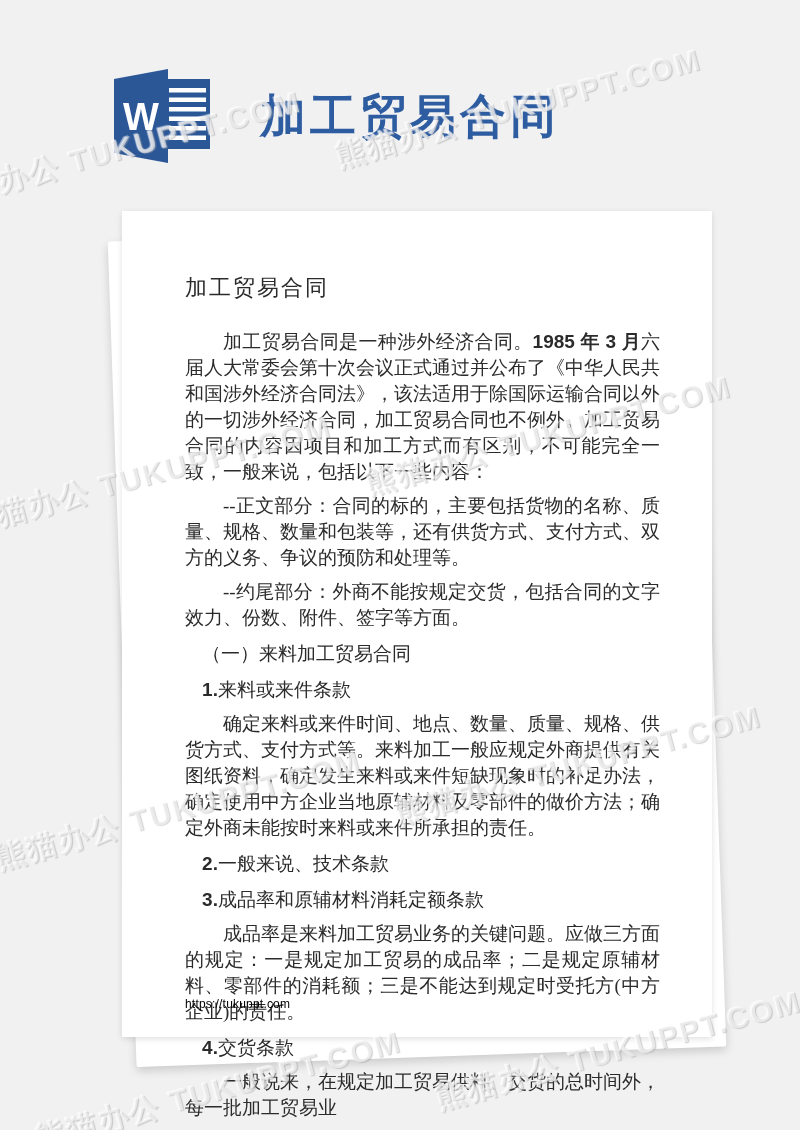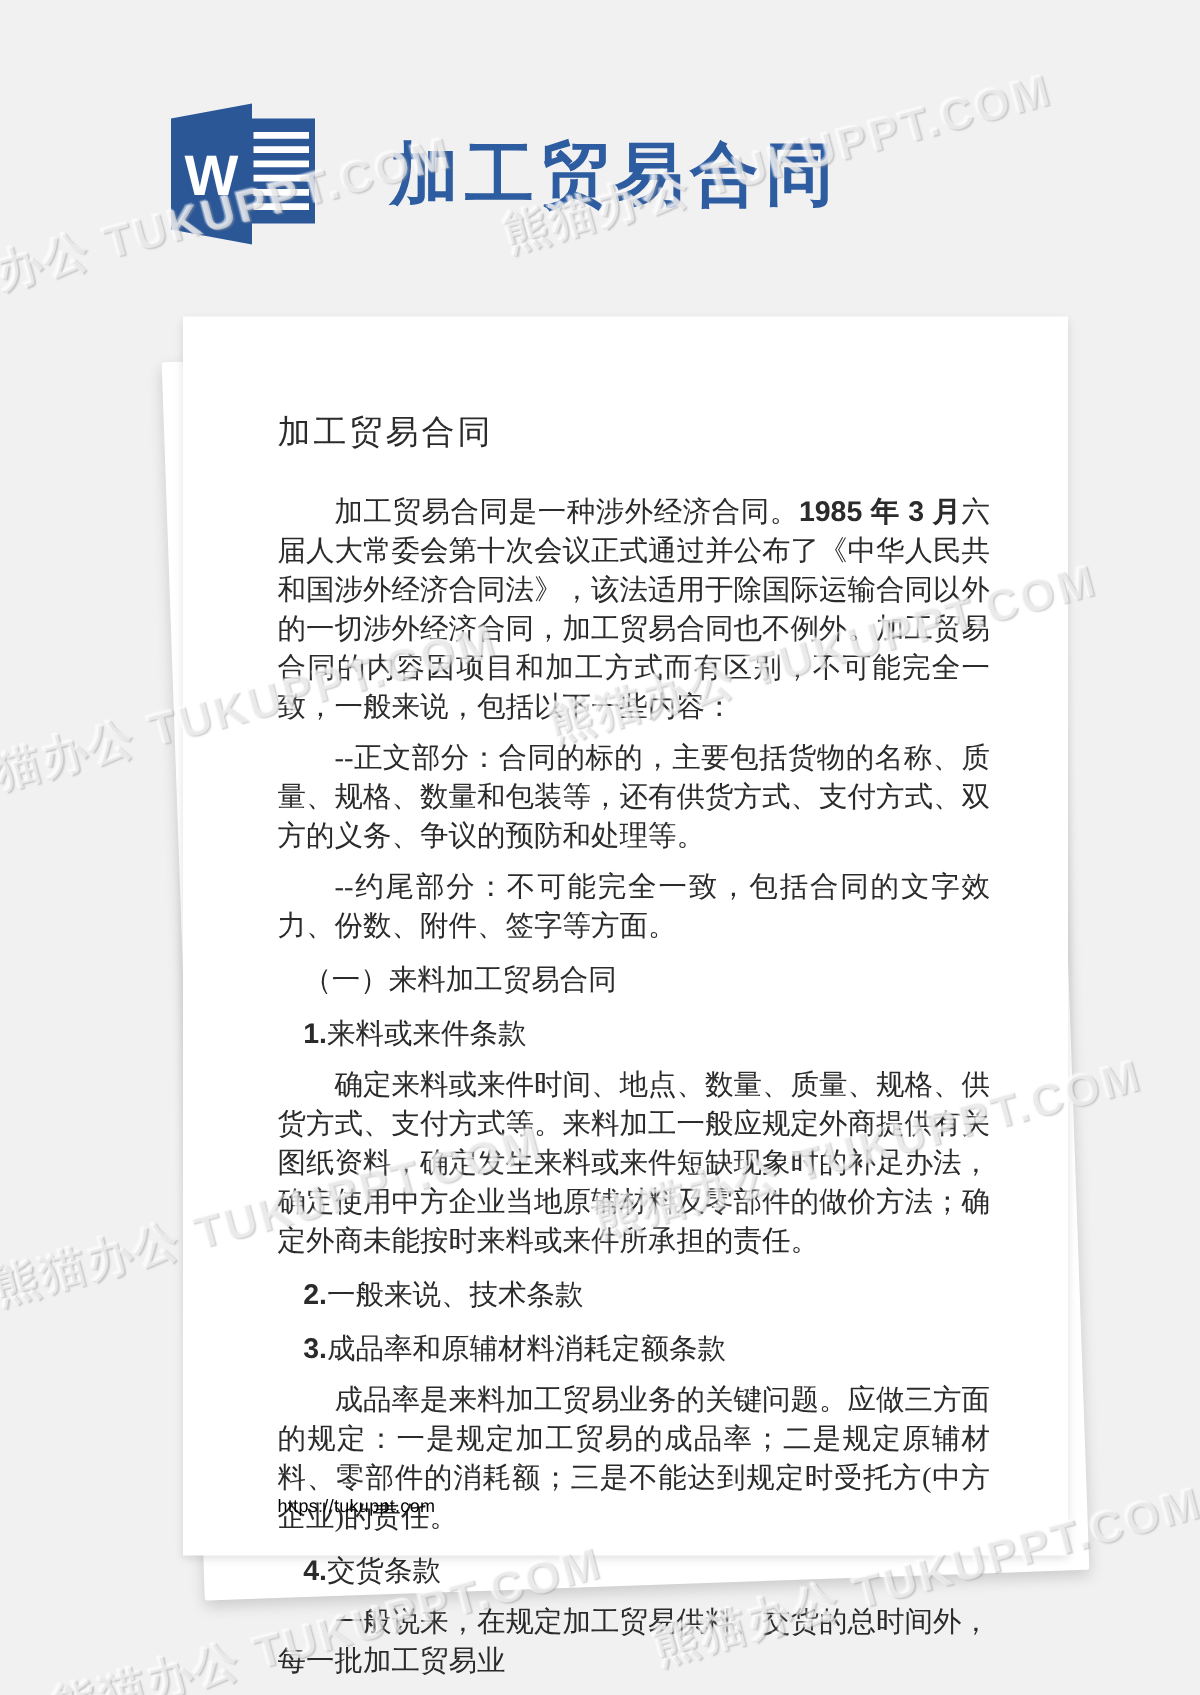--- a/index.html
+++ b/index.html
@@ -109,21 +109,21 @@
   </div>
   <div class="header-title">加工贸易合同</div>
 
   <div class="page-back"></div>
 
   <div class="page-main">
     <h1 class="doc-title">加工贸易合同</h1>
     <div class="doc-body">
         <p class="style-body"><span>加工贸易合同是一种涉外经济合同。</span><span class="run-b">1985 年 3 月</span><span>六届人大常委会第十次会议正式通过并公布了《中华人民共和国涉外经济合同法》，该法适用于除国际运输合同以外的一切涉外经济合同，加工贸易合同也不例外。加工贸易合同的内容因项目和加工方式而有区别，不可能完全一致，一般来说，包括以下一些内容：</span></p>
         <p class="style-body"><span>--正文部分：合同的标的，主要包括货物的名称、质量、规格、数量和包装等，还有供货方式、支付方式、双方的义务、争议的预防和处理等。</span></p>
-        <p class="style-body"><span>--约尾部分：不可能完全一致，包括合同的文字效力、份数、附件、签字等方面。</span></p>
+        <p class="style-body"><span>--约尾部分：外商不能按规定交货，包括合同的文字效力、份数、附件、签字等方面。</span></p>
         <p class="style-heading"><span>（一）来料加工贸易合同</span></p>
         <p class="style-heading"><span class="run-b">1.</span><span>来料或来件条款</span></p>
         <p class="style-body"><span>确定来料或来件时间、地点、数量、质量、规格、供货方式、支付方式等。来料加工一般应规定外商提供有关图纸资料，确定发生来料或来件短缺现象时的补足办法，确定使用中方企业当地原辅材料及零部件的做价方法；确定外商未能按时来料或来件所承担的责任。</span></p>
         <p class="style-heading"><span class="run-b">2.</span><span>一般来说、技术条款</span></p>
         <p class="style-heading"><span class="run-b">3.</span><span>成品率和原辅材料消耗定额条款</span></p>
         <p class="style-body"><span>成品率是来料加工贸易业务的关键问题。应做三方面的规定：一是规定加工贸易的成品率；二是规定原辅材料、零部件的消耗额；三是不能达到规定时受托方(中方企业)的责任。</span></p>
         <p class="style-heading"><span class="run-b">4.</span><span>交货条款</span></p>
         <p class="style-body"><span>一般说来，在规定加工贸易供料、交货的总时间外，每一批加工贸易业</span></p>
       </div>
     <div class="doc-footer-url">https://tukuppt.com</div>

